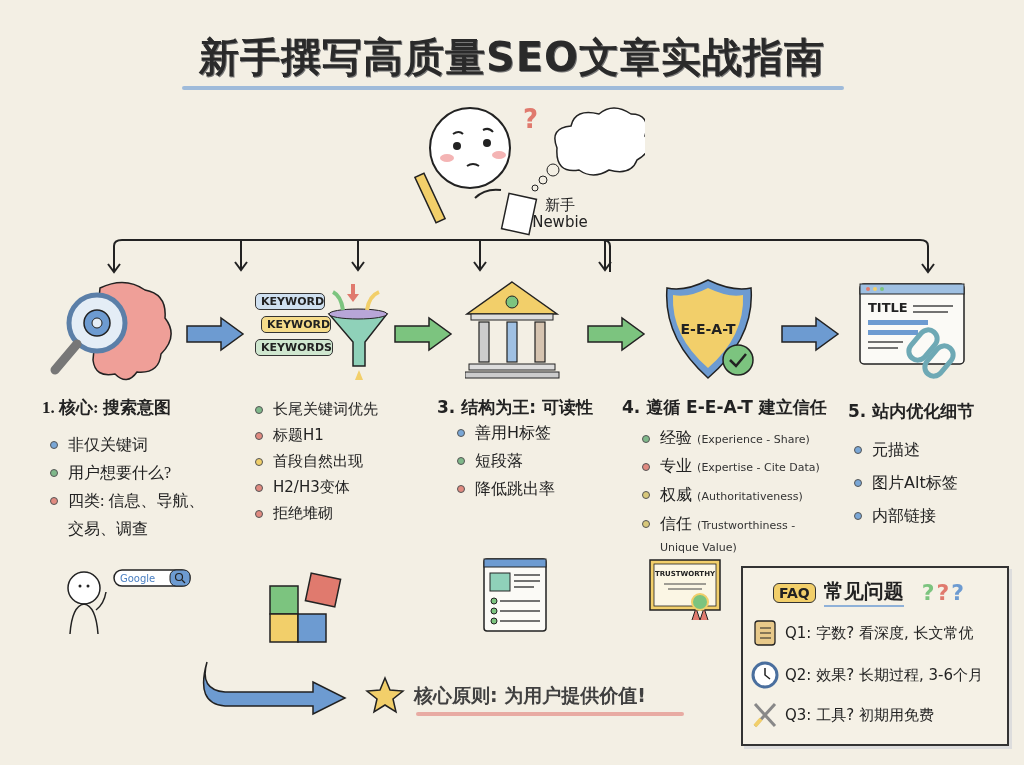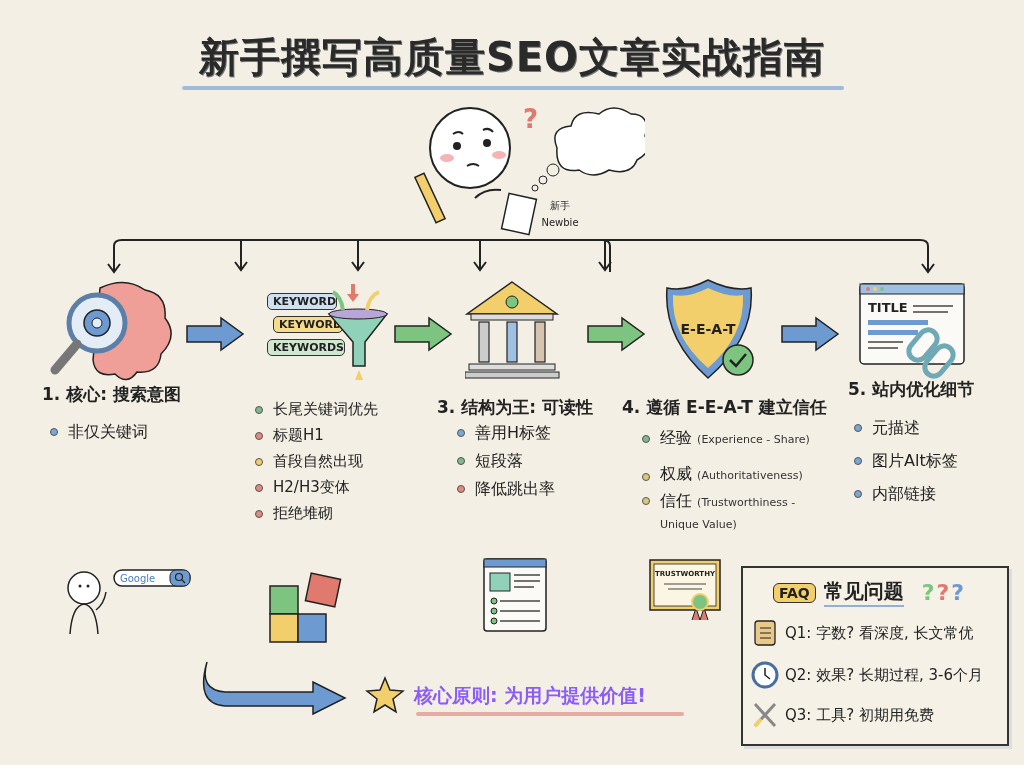--- a/index.html
+++ b/index.html
@@ -16,21 +16,21 @@
     font-size: 40px; font-weight: bold; color: #2a2a2a;
     letter-spacing: 1px;
     text-shadow: 1px 1px 0 #777;
   }
   .title-underline {
     left: 182px; top: 86px; width: 662px; height: 4px;
     background: #8fb1d8; border-radius: 3px; opacity: 0.85;
   }
   .newbie-label {
     left: 530px; top: 197px; width: 60px; text-align: center;
-    font-size: 10px; line-height: 17px; color: #222;
+    font-size: 15px; line-height: 17px; color: #222;
   }
   .col-title {
     font-size: 17px; font-weight: bold; color: #222; white-space: nowrap;
   }
   .bullets { list-style: none; }
   .bullets li {
     font-size: 16px; line-height: 28px; position: relative; padding-left: 18px; color: #222;
   }
   .bullets li .dot {
     position: absolute; left: 0; top: 10px; width: 8px; height: 8px;
@@ -44,21 +44,21 @@
     box-shadow: 3px 3px 0 #ddd;
   }
   .faq-header { position: absolute; left: 30px; top: 10px; display: flex; align-items: center; gap: 8px; }
   .faq-badge {
     background: #f2cf6a; border: 1.5px solid #333; border-radius: 6px;
     padding: 1px 5px; font-size: 14px; font-weight: bold;
   }
   .faq-title { font-size: 20px; font-weight: bold; border-bottom: 2px solid #8fb1d8; }
   .faq-q { position: absolute; left: 8px; display: flex; align-items: center; gap: 6px; font-size: 15px; white-space: nowrap; }
   .principle {
-    left: 414px; top: 683px; font-size: 19px; font-weight: bold; color: #8b5cf6;
+    left: 414px; top: 683px; font-size: 19px; font-weight: bold; color: #404040;
   }
   .principle-underline {
   left: 416px; top: 712px; width: 268px; height: 4px; background: #e59a92; border-radius: 3px; opacity: 0.8;
   }
 </style>
 </head>
 <body>
 
 <div class="abs title">新手撰写高质量SEO文章实战指南</div>
 <div class="abs title-underline"></div>
@@ -108,21 +108,21 @@
   <circle cx="52" cy="45" r="28" fill="#e4edf6" stroke="#5b7fa8" stroke-width="5"></circle>
   <circle cx="52" cy="45" r="13" fill="#6d9bd1" stroke="#222" stroke-width="1.5"></circle>
   <circle cx="52" cy="45" r="5" fill="#e4edf6" stroke="#222" stroke-width="1"></circle>
   <line x1="32" y1="66" x2="10" y2="92" stroke="#777" stroke-width="9" stroke-linecap="round"></line>
 </svg>
 
 <svg class="abs" style="left:185px;top:316px" width="60" height="36">
   <path d="M2 10 H36 V2 L58 18 L36 34 V26 H2 Z" fill="#6d9bd1" stroke="#222" stroke-width="1.5"></path>
 </svg>
 
-<div class="abs" style="left:267px;top:293px;">
+<div class="abs" style="left:255px;top:293px;">
   <div style="background:#cfe0f0;border:1.5px solid #333;border-radius:5px;font-size:11px;font-weight:bold;padding:1px 5px;width:70px;margin-bottom:6px;">KEYWORD</div>
   <div style="background:#f6dc8a;border:1.5px solid #333;border-radius:5px;font-size:11px;font-weight:bold;padding:1px 5px;width:70px;margin-left:6px;margin-bottom:6px;">KEYWORD</div>
   <div style="background:#cfe7cf;border:1.5px solid #333;border-radius:5px;font-size:11px;font-weight:bold;padding:1px 5px;width:78px;">KEYWORDS</div>
 </div>
 <svg class="abs" style="left:325px;top:280px" width="65" height="100">
   <path d="M4 34 Q33 26 62 34 L40 62 V86 H28 V62 Z" fill="#8fd1b9" stroke="#222" stroke-width="1.5"></path>
   <ellipse cx="33" cy="34" rx="29" ry="5" fill="#b8a6d8" stroke="#222" stroke-width="1"></ellipse>
   <path d="M28 4 V18" stroke="#e07a6e" stroke-width="4"></path>
   <path d="M22 14 L28 22 L34 14" fill="#e07a6e"></path>
   <path d="M18 30 q-2 -14 -10 -18" stroke="#7cc47f" stroke-width="4" fill="none"></path>
@@ -171,24 +171,26 @@
   <line x1="55" y1="24" x2="95" y2="24" stroke="#444" stroke-width="1.5"></line>
   <line x1="55" y1="30" x2="90" y2="30" stroke="#444" stroke-width="1.5"></line>
   <rect x="10" y="38" width="60" height="5" fill="#6d9bd1"></rect>
   <rect x="10" y="48" width="50" height="5" fill="#6d9bd1"></rect>
   <line x1="10" y1="60" x2="45" y2="60" stroke="#444" stroke-width="1.5"></line>
   <line x1="10" y1="66" x2="40" y2="66" stroke="#444" stroke-width="1.5"></line>
   <rect x="56" y="46" width="18" height="34" rx="9" fill="none" stroke="#6ea9b5" stroke-width="5" transform="rotate(40 65 63)"></rect>
   <rect x="72" y="62" width="18" height="34" rx="9" fill="none" stroke="#6ea9b5" stroke-width="5" transform="rotate(40 81 79)"></rect>
 </svg>
 
-<div class="abs" style="left:42px;top:383px;width:180px;">
+<div class="abs" style="left:42px;top:396px;width:180px;font-family:Liberation Serif, serif;">
   <div class="col-title">1. 核心: 搜索意图</div>
   <ul class="bullets" style="margin-top:12px;margin-left:8px;">
     <li><span class="dot" style="background:#7aa7d6"></span><span>非仅关键词</span></li>
+    <li><span class="dot" style="background:#7fb88a"></span><span>用户想要什么?</span></li>
+    <li style="width:160px;"><span class="dot" style="background:#e08a80"></span><span>四类: 信息、导航、交易、调查</span></li>
   </ul>
 </div>
 
 <svg class="abs" style="left:62px;top:568px" width="140" height="70">
   <circle cx="22" cy="20" r="16" fill="#fff" stroke="#222" stroke-width="1.5"></circle>
   <circle cx="18" cy="18" r="1.5" fill="#222"></circle>
     <circle cx="26" cy="18" r="1.5" fill="#222"></circle>
   <path d="M8 66 q2 -28 14 -30 q12 2 14 30" stroke="#222" stroke-width="1.5" fill="none"></path>
   <path d="M34 42 q8 -6 10 -18" stroke="#222" stroke-width="1.5" fill="none"></path>
   <rect x="52" y="2" width="76" height="16" rx="8" fill="#fff" stroke="#222" stroke-width="1.5"></rect>
@@ -236,36 +238,37 @@
   <circle cx="12" cy="54" r="3" fill="#7cc47f" stroke="#222"></circle>
     <line x1="18" y1="54" x2="58" y2="54" stroke="#444" stroke-width="1.5"></line>
   <circle cx="12" cy="64" r="3" fill="#7cc47f" stroke="#222"></circle>
     <line x1="18" y1="64" x2="58" y2="64" stroke="#444" stroke-width="1.5"></line>
 </svg>
 
 <div class="abs" style="left:622px;top:396px;width:210px;">
   <div class="col-title">4. 遵循 E-E-A-T 建立信任</div>
   <ul class="bullets" style="margin-top:6px;margin-left:20px;">
     <li style="line-height:26px;"><span class="dot" style="background:#7fb88a"></span><span>经验</span> <span class="en">(Experience - Share)</span></li>
-    <li style="line-height:22px;margin-top:10px;"><span class="dot" style="background:#d8c87a"></span><span>权威</span> <span class="en">(Authoritativeness)</span></li>
+    <li style="line-height:26px;"><span class="dot" style="background:#e08a80"></span><span>专业</span> <span class="en">(Expertise - Cite Data)</span></li>
+    <li style="line-height:27px;"><span class="dot" style="background:#d8c87a"></span><span>权威</span> <span class="en">(Authoritativeness)</span></li>
     <li style="line-height:20px;margin-top:4px;width:180px;"><span class="dot" style="background:#d8c87a;top:6px;"></span><span>信任</span> <span class="en">(Trustworthiness - Unique Value)</span></li>
   </ul>
 </div>
 
 <svg class="abs" style="left:648px;top:558px" width="75" height="70">
   <rect x="2" y="2" width="70" height="50" fill="#f2cf6a" stroke="#222" stroke-width="1.5"></rect>
   <rect x="6" y="6" width="62" height="42" fill="#fbf6e4" stroke="#222" stroke-width="0.8"></rect>
   <text x="37" y="18" font-size="7" font-weight="bold" text-anchor="middle" fill="#222" font-family="DejaVu Sans, sans-serif">TRUSTWORTHY</text>
   <line x1="16" y1="26" x2="58" y2="26" stroke="#444"></line>
   <line x1="20" y1="31" x2="54" y2="31" stroke="#444"></line>
   <path d="M44 62 L48 50 L52 62 M52 62 L56 50 L60 62" stroke="#222" fill="#e07a6e"></path>
   <circle cx="52" cy="44" r="8" fill="#7cc47f" stroke="#f2cf6a" stroke-width="2"></circle>
 </svg>
 
-<div class="abs" style="left:848px;top:378px;width:170px;">
+<div class="abs" style="left:848px;top:400px;width:170px;">
   <div class="col-title">5. 站内优化细节</div>
   <ul class="bullets" style="margin-top:10px;margin-left:6px;">
     <li style="line-height:33px;"><span class="dot" style="background:#7aa7d6;top:13px;"></span><span>元描述</span></li>
     <li style="line-height:33px;"><span class="dot" style="background:#7aa7d6;top:13px;"></span><span>图片Alt标签</span></li>
     <li style="line-height:33px;"><span class="dot" style="background:#7aa7d6;top:13px;"></span><span>内部链接</span></li>
   </ul>
 </div>
 
 <div class="abs faq-box">
   <div class="faq-header">

